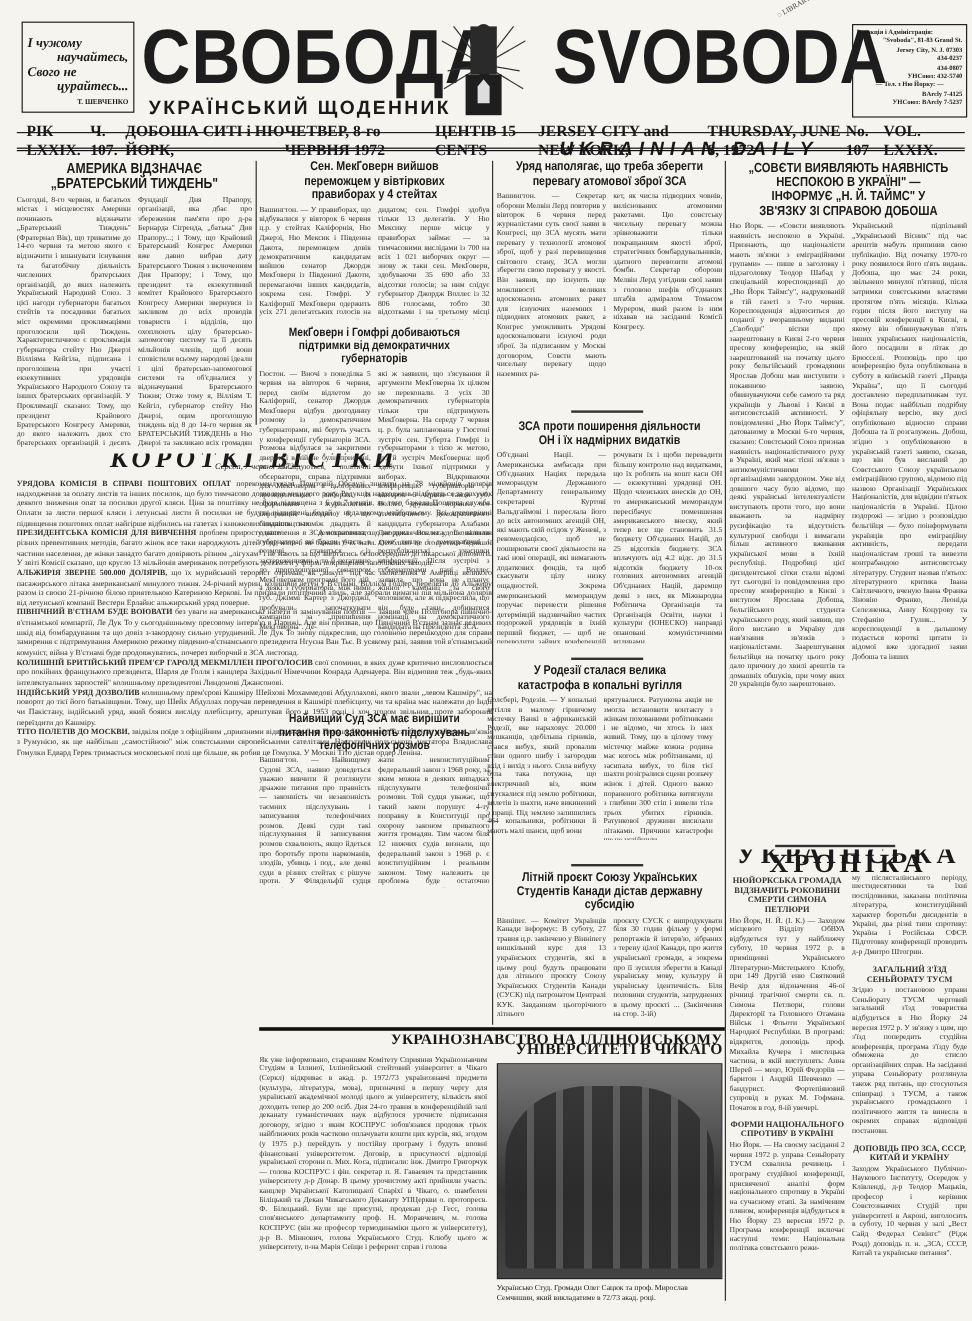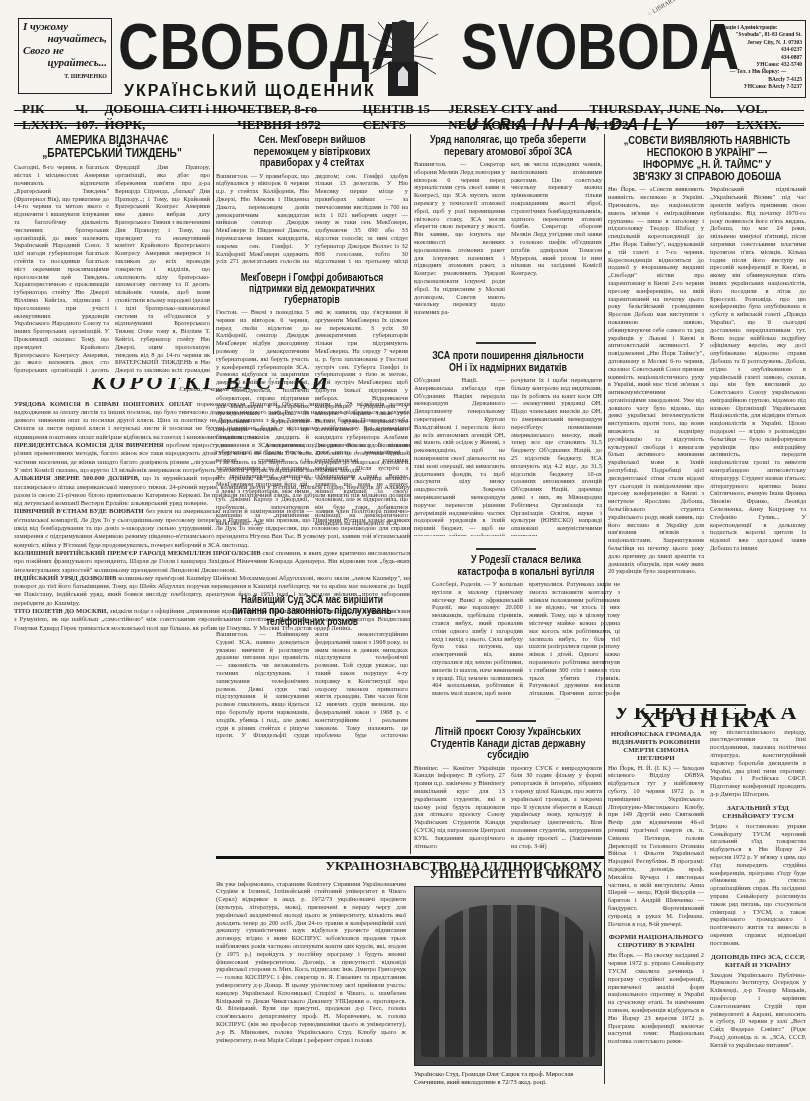--- a/index.html
+++ b/index.html
@@ -1,19 +1,19 @@
 <!DOCTYPE html>
 <html><head>
 <meta charset="utf-8">
 <style>
   * { box-sizing: border-box; margin: 0; padding: 0; }
   body { width: 810px; height: 1101px; background: #f6f4ee; font-family: "Liberation Serif", serif; color: #1a1a1a; overflow: hidden; position: relative; }
   .page { position: absolute; left: 6px; top: 0; width: 800px; height: 1101px; }
   
-  .quote-box { position: absolute; left: 12px; top: 18px; width: 94px; height: 76px; border: 1.5px solid #222; padding: 1px 4px; font-family: "Liberation Serif", serif; font-style: italic; font-weight: bold; font-size: 11px; line-height: 12px; }
+  .quote-box { position: absolute; left: 12px; top: 18px; width: 94px; height: 76px; border: 1.5px solid #222; padding: 11px 4px; font-family: "Liberation Serif", serif; font-style: italic; font-weight: bold; font-size: 11px; line-height: 12px; }
   .quote-box .sig { font-size: 6px; text-align: right; font-style: normal; margin-top: 2px; }
   .title-uk { position: absolute; left: 112px; top: 10px; font-family: "Liberation Sans", sans-serif; font-weight: bold; font-size: 64px; letter-spacing: 1px; transform: scaleX(0.88); transform-origin: left; color: #1d1d1d; }
   .sub-uk { position: absolute; left: 118px; top: 82px; font-family: "Liberation Sans", sans-serif; font-weight: bold; font-size: 16px; letter-spacing: 2px; }
   .emblem { position: absolute; left: 362px; top: 14px; width: 70px; height: 86px; }
   .title-en { position: absolute; left: 455px; top: 10px; font-family: "Liberation Sans", sans-serif; font-weight: bold; font-size: 64px; transform: scaleX(0.86); transform-origin: left; color: #1d1d1d; }
   .sub-en { position: absolute; left: 460px; top: 82px; font-family: "Liberation Sans", sans-serif; font-weight: bold; font-style: italic; font-size: 16px; letter-spacing: 5px; margin-top: 34px; }
   .stamp { position: absolute; left: 640px; top: 2px; font-size: 6px; transform: rotate(-30deg); color: #444; }
   .contact-box { position: absolute; left: 704px; top: 20px; width: 96px; height: 78px; border: 1.5px solid #222; font-size: 5.5px; line-height: 7.4px; padding: 3px 3px; text-align: right; font-weight: bold; }
   .contact-box div:first-child { text-align: left; }
   .dateline { position: absolute; left: 8px; top: 110px; width: 790px; height: 16px; border-top: 1px solid #222; border-bottom: 3px double #111; display: flex; justify-content: space-between; align-items: center; font-size: 13px; font-weight: bold; padding: 0 8px; }
@@ -155,21 +155,21 @@
 
   <div class="art" style="left:408px;top:350px;width:188px;height:192px;overflow:hidden">
     <div class="hl" style="font-size:10.5px">ЗСА проти поширення діяльности ОН і їх надмірних видатків</div>
     <div class="cols" style="margin-top:3px;height:160px">
       <div class="body-txt">Об'єднані Нації. — Американська амбасада при Об'єднаних Націях передала меморандум Державного Департаменту генеральному секретареві Куртові Вальдгаймові і переслала його до всіх автономних агенцій ОН, які мають свій осідок у Женеві, з рекомендацією, щоб не поширювати своєї діяльности на такі нові операції, які вимагають додаткових фондів, та щоб скасувати цілу низку ощадностей. Зокрема американський меморандум поручає перенести рішення детерміяцій надзвичайно частих подорожей урядовців в їхній перший бюджет, — щоб не переводити зайвих конференцій та спо-</div>
       <div class="body-txt">рочувати їх і щоби перевадити більшу контролю над видатками, що їх роблять на кошт каси ОН — екзекутивні урядовці ОН. Щодо членських внесків до ОН, то американський меморандум пересібачує поменшення американського внеску, який тепер все ще становить 31.5 бюджету Об'єднаних Націй, до 25 відсотків бюджету. ЗСА вплачують від 4.2 відс. до 31.5 відсотків бюджету 10-ох головних автономних агенцій Об'єднаних Націй, даремщо деякі з них, як Міжнародна Робітнича Організація та Організація Освіти, науки і культури (ЮНЕСКО) направді опановані комуністичними впливами.</div>
     </div>
   </div>
   <div class="hrule" style="left:470px;top:548px;width:60px;height:2px"></div>
 
-  <div class="art" style="left:426px;top:554px;width:188px;height:160px;overflow:hidden">
+  <div class="art" style="left:400px;top:554px;width:188px;height:160px;overflow:hidden">
     <div class="hl" style="font-size:10.5px">У Родезії сталася велика катастрофа в копальні вугілля</div>
     <div class="cols" style="margin-top:3px;height:120px">
       <div class="body-txt">Солсбері, Родезія. — У копальні вугілля в малому гірничому містечку Ванкі в африканській Родезії, яке нараховує 20.000 мешканців, здебільша гірників, стався вибух, який провалив стіни одного шибу і загородив вхід і вихід з нього. Сила вибуху була така потужна, що електричний віз, яким спускалися під землю робітники, вилетів із шахти, наче викинений з пращі. Під землею залишились 464 копальники, робітники й мають малі шанси, щоб вони</div>
       <div class="body-txt">врятувалися. Ратункова акція не змогла встановити контакту з жінкам похованими робітниками і не відомо, чи хтось із них живий. Тому, що в цілому тому містечку майже кожна родина має когось між робітниками, ці засипала вибух, то біля тієї шахти розігралися сцени розпачу жінок і дітей. Одного важко пораненого робітника витягнули з глибини 300 стіп і вивели тіла трьох убитих гірників. Ратункової дружини висилали літаками. Причини катастрофи ще не устійнили.</div>
     </div>
   </div>
   <div class="hrule" style="left:470px;top:720px;width:60px;height:2px"></div>
 
   <div class="art" style="left:408px;top:726px;width:188px;height:128px;overflow:hidden">
     <div class="hl" style="font-size:10.5px">Літній проєкт Союзу Українських Студентів Канади дістав державну субсидію</div>

